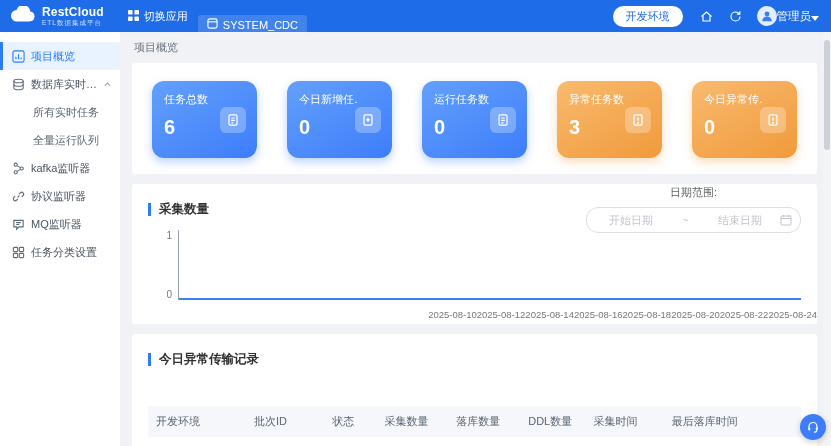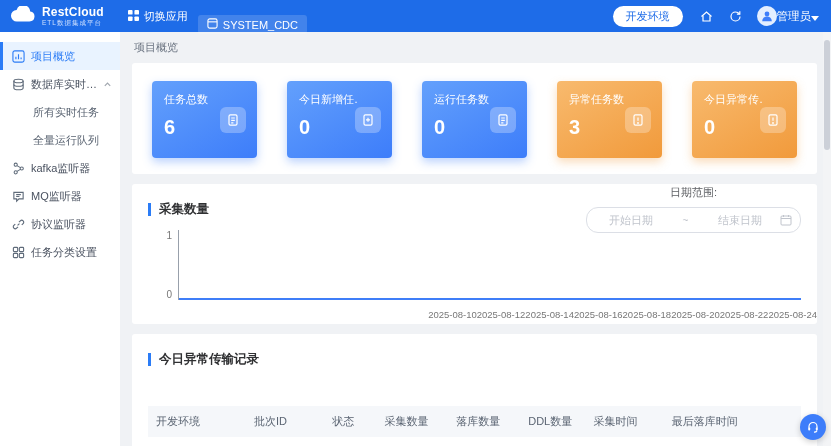--- a/index.html
+++ b/index.html
@@ -34,21 +34,21 @@
   .s-item.active .sicon { color:#2b7cf6; }
   .chev { margin-left:auto; display:flex; align-items:center; flex-shrink:0; }
 
   .main { flex:1; padding:4px 14px 0 12px; overflow:hidden; display:flex; flex-direction:column; }
   .breadcrumb { font-size:11px; color:#6a7380; margin:4px 0 8px 2px; }
   .panel { background:#fff; border-radius:3px; }
 
   
   .cards-panel { padding:18px 20px 16px; margin-bottom:10px; }
   .cards { display:flex; gap:30px; }
-  .card { flex:1; height:77px; border-radius:4px; padding:11px 12px; color:#fff; position:relative; }
+  .card { flex:1; height:77px; border-radius:12px; padding:11px 12px; color:#fff; position:relative; }
   .card.blue { background:linear-gradient(150deg,#63a0fc,#3d7dfa); box-shadow:0 4px 10px rgba(61,125,250,.35); }
   .card.orange { background:linear-gradient(150deg,#f8ba6e,#f19a3b); box-shadow:0 4px 10px rgba(241,154,59,.35); }
   .clabel { font-size:11px; max-width:72%; white-space:nowrap; overflow:hidden; }
   .cvalue { font-size:20px; font-weight:bold; margin-top:9px; }
   .cicon { position:absolute; right:11px; top:50%; transform:translateY(-50%); width:26px; height:26px; background:rgba(255,255,255,.28); border-radius:6px; display:flex; align-items:center; justify-content:center; }
 
   
   .chart-panel { padding:12px 16px 8px; margin-bottom:10px; }
   .panel-head { display:flex; align-items:center; height:26px; }
   .ptitle { font-size:12.5px; font-weight:bold; color:#303133; border-left:3px solid #2b7cf6; padding-left:8px; line-height:13px; }
@@ -188,35 +188,35 @@
               <circle cx="4" cy="11.1" r="1.7"></circle>
               <circle cx="10.5" cy="7" r="1.7"></circle>
               <path d="M5.4 3.9 9 6m-3.6 4.1L9 8"></path>
             </svg>
         </span>
         <span class="slabel">kafka监听器</span>
       </div>
       <div class="s-item">
         <span class="sicon">
           <svg width="13" height="13" viewBox="0 0 14 14" fill="none" stroke="currentColor" stroke-width="1.2">
-              <path d="M2 2.5h10v7H7.5L5 12V9.5H2Z"></path>
-              <path d="M4.5 5h5M4.5 7h3.5"></path>
-            </svg>
-        </span>
-        <span class="slabel">MQ监听器</span>
-      </div>
-      <div class="s-item">
-        <span class="sicon">
-          <svg width="13" height="13" viewBox="0 0 14 14" fill="none" stroke="currentColor" stroke-width="1.2">
               <path d="M6 8l2-2"></path>
               <path d="M7.5 4.5 9 3a2.1 2.1 0 0 1 3 3L10.5 7.5"></path>
               <path d="M6.5 9.5 5 11a2.1 2.1 0 0 1-3-3l1.5-1.5"></path>
             </svg>
         </span>
         <span class="slabel">协议监听器</span>
+      </div>
+      <div class="s-item">
+        <span class="sicon">
+          <svg width="13" height="13" viewBox="0 0 14 14" fill="none" stroke="currentColor" stroke-width="1.2">
+              <path d="M2 2.5h10v7H7.5L5 12V9.5H2Z"></path>
+              <path d="M4.5 5h5M4.5 7h3.5"></path>
+            </svg>
+        </span>
+        <span class="slabel">MQ监听器</span>
       </div>
       <div class="s-item">
         <span class="sicon">
           <svg width="13" height="13" viewBox="0 0 14 14" fill="none" stroke="currentColor" stroke-width="1.2">
               <rect x="1.5" y="1.5" width="4.6" height="4.6" rx="1"></rect>
               <rect x="7.9" y="1.5" width="4.6" height="4.6" rx="1"></rect>
               <rect x="1.5" y="7.9" width="4.6" height="4.6" rx="1"></rect>
               <rect x="7.9" y="7.9" width="4.6" height="4.6" rx="1"></rect>
             </svg>
         </span>

